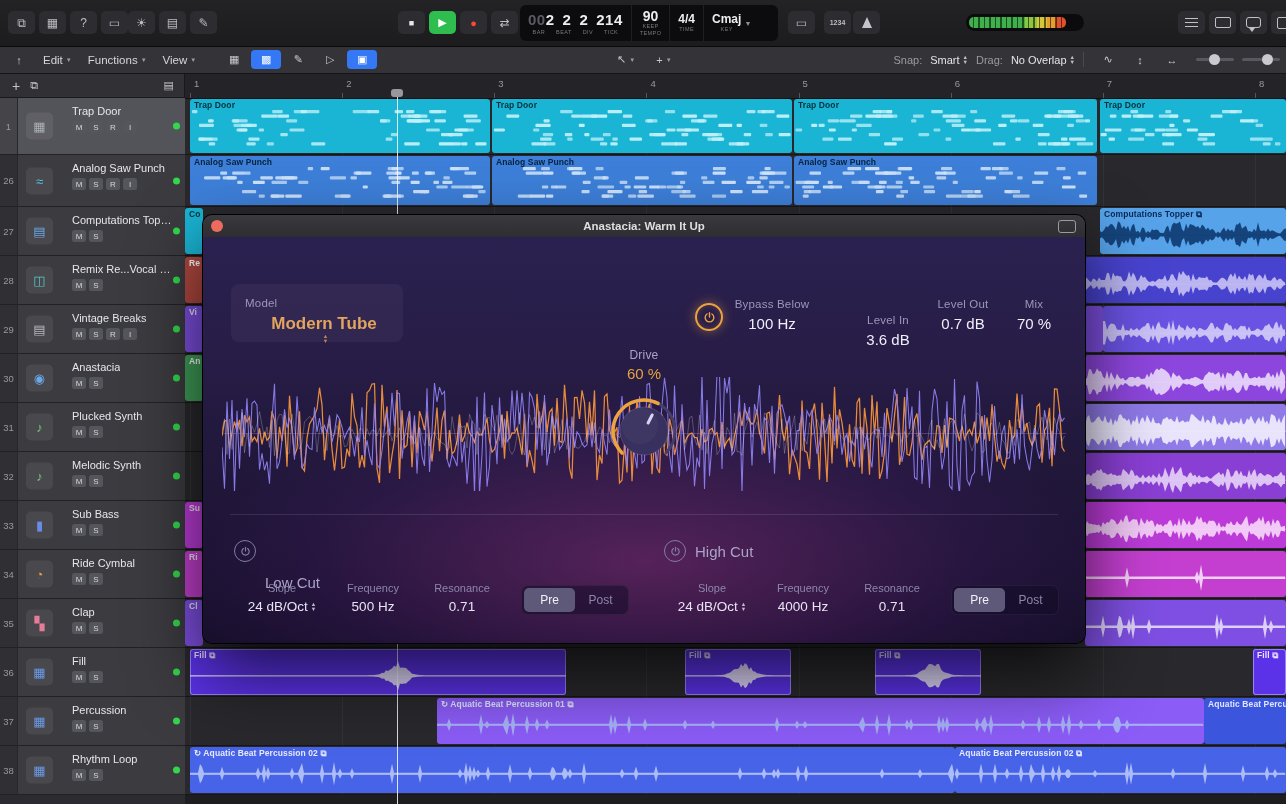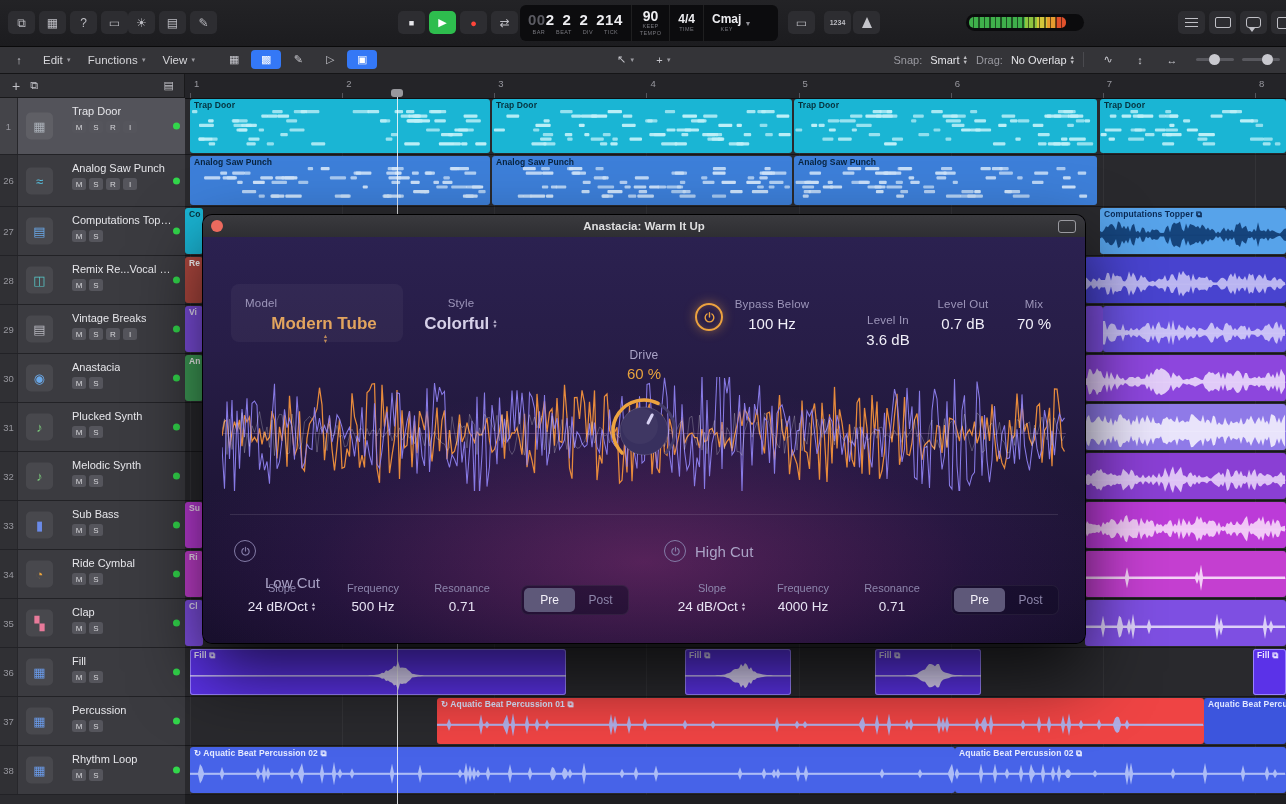--- a/index.html
+++ b/index.html
@@ -996,21 +996,21 @@
       <div class="region" style="left: 690px; top: 551px; width: 106px; height: 46px; background: rgb(91, 50, 232); box-shadow: rgb(154, 130, 255) 0px 0px 0px 1px inset;">
         <span class="rlab" style="color: rgb(234, 228, 255);">Fill ⧉</span>
         <svg width="106" height="46">
           <rect x="0" y="26.7" width="106" height="1" fill="#efeaff" opacity="0.45"></rect>
           <polygon points="0,26.2 2,26.2 4,26.2 6,26.2 8,26.2 10,26.2 12,26.2 14,26.2 16,26.2 18,26.2 20,26.2 22,26.2 24,26.2 26,26.2 28,26.2 30,26.2 32,26.1 34,26.1 36,25.9 38,25.8 40,25.5 42,25.0 44,23.2 46,22.0 48,20.9 50,20.6 52,17.6 54,15.1 56,15.1 58,15.8 60,17.3 62,15.0 64,15.1 66,20.3 68,22.6 70,23.4 72,23.9 74,24.5 76,25.3 78,25.7 80,25.9 82,26.0 84,26.1 86,26.1 88,26.2 90,26.2 92,26.2 94,26.2 96,26.2 98,26.2 100,26.2 102,26.2 104,26.2 106,26.2 106,27.2 104,27.2 102,27.2 100,27.2 98,27.2 96,27.2 94,27.2 92,27.2 90,27.2 88,27.2 86,27.2 84,27.2 82,27.3 80,27.5 78,27.6 76,28.0 74,28.9 72,29.5 70,30.0 68,30.8 66,33.1 64,38.3 62,38.4 60,36.0 58,37.6 56,38.3 54,38.2 52,35.8 50,32.7 48,32.4 46,31.4 44,30.1 42,28.4 40,27.9 38,27.6 36,27.4 34,27.3 32,27.2 30,27.2 28,27.2 26,27.2 24,27.2 22,27.2 20,27.2 18,27.2 16,27.2 14,27.2 12,27.2 10,27.2 8,27.2 6,27.2 4,27.2 2,27.2 0,27.2" fill="#efeaff" opacity="0.9"></polygon>
         </svg>
       </div>
       <div class="region" style="left: 1068px; top: 551px; width: 33px; height: 46px; background: rgb(91, 50, 232); box-shadow: rgb(154, 130, 255) 0px 0px 0px 1px inset;">
         <span class="rlab" style="color: rgb(234, 228, 255);">Fill ⧉</span>
       </div>
-      <div class="region" style="left: 252px; top: 600px; width: 767px; height: 46px; background: #ef4444;">
+      <div class="region" style="left: 252px; top: 600px; width: 767px; height: 46px; background: #8b5cf6;">
         <span class="rlab" style="color: rgb(223, 230, 255);">↻ Aquatic Beat Percussion 01 ⧉</span>
         <svg width="767" height="46">
           <rect x="0" y="26.7" width="767" height="1" fill="#a8b8f5" opacity="0.45"></rect>
           <polygon points="0,25.7 2,25.7 4,25.7 6,25.7 8,25.7 10,25.7 12,20.5 14,25.7 16,25.7 18,25.7 20,25.7 22,25.7 24,25.7 26,25.7 28,25.7 30,25.7 32,25.7 34,25.7 36,25.7 38,25.7 40,25.7 42,25.7 44,16.3 46,25.7 48,25.7 50,23.0 52,25.7 54,25.7 56,25.7 58,25.7 60,25.7 62,25.7 64,25.7 66,25.7 68,20.8 70,16.4 72,25.7 74,25.7 76,15.0 78,25.7 80,25.7 82,25.7 84,25.7 86,25.7 88,25.7 90,16.9 92,25.7 94,25.7 96,25.7 98,25.7 100,20.0 102,25.7 104,25.7 106,25.7 108,25.7 110,21.5 112,25.7 114,25.7 116,25.7 118,25.7 120,25.7 122,25.7 124,25.7 126,25.7 128,25.7 130,25.7 132,25.7 134,25.7 136,25.7 138,25.7 140,25.7 142,25.7 144,25.7 146,25.7 148,25.7 150,25.7 152,25.7 154,25.7 156,25.7 158,25.7 160,25.7 162,25.7 164,25.7 166,25.7 168,25.7 170,25.7 172,25.7 174,15.8 176,25.7 178,17.4 180,25.7 182,25.7 184,25.7 186,25.7 188,25.7 190,25.7 192,17.5 194,25.7 196,25.7 198,25.7 200,25.7 202,25.7 204,25.7 206,25.7 208,20.3 210,25.7 212,25.7 214,25.7 216,25.7 218,25.7 220,25.7 222,25.7 224,25.7 226,25.7 228,25.7 230,25.7 232,25.7 234,25.7 236,25.7 238,25.7 240,25.7 242,25.7 244,25.7 246,25.7 248,21.7 250,25.7 252,25.7 254,25.7 256,25.7 258,25.7 260,25.7 262,25.7 264,25.7 266,25.7 268,25.7 270,25.7 272,25.7 274,25.7 276,22.4 278,25.7 280,25.7 282,25.7 284,25.7 286,25.7 288,25.7 290,25.7 292,25.7 294,25.7 296,25.7 298,25.7 300,25.7 302,25.7 304,25.7 306,25.7 308,25.7 310,25.7 312,25.7 314,25.7 316,25.7 318,25.7 320,25.7 322,25.7 324,25.7 326,25.7 328,25.7 330,25.7 332,25.7 334,25.7 336,25.7 338,25.7 340,18.7 342,25.7 344,25.7 346,25.7 348,25.7 350,25.7 352,25.7 354,25.7 356,25.7 358,25.7 360,22.5 362,25.7 364,25.7 366,25.7 368,23.1 370,25.7 372,25.7 374,25.7 376,25.7 378,25.7 380,25.7 382,25.7 384,25.7 386,25.7 388,25.7 390,25.7 392,25.7 394,25.7 396,25.7 398,25.7 400,25.7 402,25.7 404,25.7 406,25.7 408,25.7 410,25.7 412,25.7 414,25.7 416,25.7 418,25.7 420,25.7 422,25.7 424,22.0 426,18.6 428,25.7 430,25.7 432,25.7 434,25.7 436,25.7 438,25.7 440,16.2 442,25.7 444,25.7 446,25.7 448,25.7 450,25.7 452,15.4 454,25.7 456,25.7 458,25.7 460,25.7 462,25.7 464,25.7 466,25.7 468,25.7 470,21.4 472,25.7 474,20.6 476,25.7 478,25.7 480,25.7 482,25.7 484,25.7 486,25.7 488,25.7 490,25.7 492,25.7 494,25.7 496,25.7 498,25.7 500,25.7 502,17.4 504,25.7 506,19.2 508,25.7 510,18.2 512,25.7 514,25.7 516,25.7 518,25.7 520,25.7 522,25.7 524,25.7 526,25.7 528,25.7 530,25.7 532,25.7 534,25.7 536,25.7 538,25.7 540,19.6 542,25.7 544,25.7 546,21.4 548,18.6 550,25.7 552,25.7 554,16.0 556,25.7 558,25.7 560,25.7 562,25.7 564,25.7 566,25.7 568,25.7 570,25.7 572,25.7 574,25.7 576,25.7 578,25.7 580,25.7 582,25.7 584,25.7 586,21.5 588,25.7 590,25.7 592,25.7 594,25.7 596,25.7 598,25.7 600,25.7 602,18.1 604,25.7 606,25.7 608,25.7 610,25.7 612,17.8 614,25.7 616,25.7 618,25.7 620,25.7 622,25.7 624,25.7 626,17.3 628,25.7 630,25.7 632,15.3 634,25.7 636,25.7 638,25.7 640,25.7 642,25.7 644,21.7 646,25.7 648,25.7 650,25.7 652,25.7 654,25.7 656,25.7 658,25.7 660,25.7 662,21.0 664,25.7 666,25.7 668,25.7 670,25.7 672,25.7 674,25.7 676,25.7 678,20.2 680,18.5 682,19.6 684,25.7 686,25.7 688,25.7 690,21.6 692,25.7 694,25.7 696,25.7 698,25.7 700,25.7 702,25.7 704,25.7 706,25.7 708,25.7 710,25.7 712,25.7 714,25.7 716,25.7 718,25.7 720,25.7 722,25.7 724,25.7 726,25.7 728,25.7 730,25.7 732,25.7 734,25.7 736,25.7 738,25.7 740,25.7 742,25.7 744,25.7 746,25.7 748,25.7 750,25.7 752,25.7 754,25.7 756,25.7 758,25.7 760,25.7 762,25.7 764,25.7 766,25.7 766,27.7 764,27.7 762,27.7 760,27.7 758,27.7 756,27.7 754,27.7 752,27.7 750,27.7 748,27.7 746,27.7 744,27.7 742,27.7 740,27.7 738,27.7 736,27.7 734,27.7 732,27.7 730,27.7 728,27.7 726,27.7 724,27.7 722,27.7 720,27.7 718,27.7 716,27.7 714,27.7 712,27.7 710,27.7 708,27.7 706,27.7 704,27.7 702,27.7 700,27.7 698,27.7 696,27.7 694,27.7 692,27.7 690,31.8 688,27.7 686,27.7 684,27.7 682,33.8 680,34.9 678,33.1 676,27.7 674,27.7 672,27.7 670,27.7 668,27.7 666,27.7 664,27.7 662,32.3 660,27.7 658,27.7 656,27.7 654,27.7 652,27.7 650,27.7 648,27.7 646,27.7 644,31.7 642,27.7 640,27.7 638,27.7 636,27.7 634,27.7 632,38.1 630,27.7 628,27.7 626,36.1 624,27.7 622,27.7 620,27.7 618,27.7 616,27.7 614,27.7 612,35.6 610,27.7 608,27.7 606,27.7 604,27.7 602,35.3 600,27.7 598,27.7 596,27.7 594,27.7 592,27.7 590,27.7 588,27.7 586,31.8 584,27.7 582,27.7 580,27.7 578,27.7 576,27.7 574,27.7 572,27.7 570,27.7 568,27.7 566,27.7 564,27.7 562,27.7 560,27.7 558,27.7 556,27.7 554,37.4 552,27.7 550,27.7 548,34.7 546,32.0 544,27.7 542,27.7 540,33.8 538,27.7 536,27.7 534,27.7 532,27.7 530,27.7 528,27.7 526,27.7 524,27.7 522,27.7 520,27.7 518,27.7 516,27.7 514,27.7 512,27.7 510,35.1 508,27.7 506,34.2 504,27.7 502,36.0 500,27.7 498,27.7 496,27.7 494,27.7 492,27.7 490,27.7 488,27.7 486,27.7 484,27.7 482,27.7 480,27.7 478,27.7 476,27.7 474,32.7 472,27.7 470,31.9 468,27.7 466,27.7 464,27.7 462,27.7 460,27.7 458,27.7 456,27.7 454,27.7 452,38.0 450,27.7 448,27.7 446,27.7 444,27.7 442,27.7 440,37.1 438,27.7 436,27.7 434,27.7 432,27.7 430,27.7 428,27.7 426,34.8 424,31.3 422,27.7 420,27.7 418,27.7 416,27.7 414,27.7 412,27.7 410,27.7 408,27.7 406,27.7 404,27.7 402,27.7 400,27.7 398,27.7 396,27.7 394,27.7 392,27.7 390,27.7 388,27.7 386,27.7 384,27.7 382,27.7 380,27.7 378,27.7 376,27.7 374,27.7 372,27.7 370,27.7 368,30.3 366,27.7 364,27.7 362,27.7 360,30.9 358,27.7 356,27.7 354,27.7 352,27.7 350,27.7 348,27.7 346,27.7 344,27.7 342,27.7 340,34.6 338,27.7 336,27.7 334,27.7 332,27.7 330,27.7 328,27.7 326,27.7 324,27.7 322,27.7 320,27.7 318,27.7 316,27.7 314,27.7 312,27.7 310,27.7 308,27.7 306,27.7 304,27.7 302,27.7 300,27.7 298,27.7 296,27.7 294,27.7 292,27.7 290,27.7 288,27.7 286,27.7 284,27.7 282,27.7 280,27.7 278,27.7 276,30.9 274,27.7 272,27.7 270,27.7 268,27.7 266,27.7 264,27.7 262,27.7 260,27.7 258,27.7 256,27.7 254,27.7 252,27.7 250,27.7 248,31.7 246,27.7 244,27.7 242,27.7 240,27.7 238,27.7 236,27.7 234,27.7 232,27.7 230,27.7 228,27.7 226,27.7 224,27.7 222,27.7 220,27.7 218,27.7 216,27.7 214,27.7 212,27.7 210,27.7 208,33.1 206,27.7 204,27.7 202,27.7 200,27.7 198,27.7 196,27.7 194,27.7 192,35.9 190,27.7 188,27.7 186,27.7 184,27.7 182,27.7 180,27.7 178,36.0 176,27.7 174,37.6 172,27.7 170,27.7 168,27.7 166,27.7 164,27.7 162,27.7 160,27.7 158,27.7 156,27.7 154,27.7 152,27.7 150,27.7 148,27.7 146,27.7 144,27.7 142,27.7 140,27.7 138,27.7 136,27.7 134,27.7 132,27.7 130,27.7 128,27.7 126,27.7 124,27.7 122,27.7 120,27.7 118,27.7 116,27.7 114,27.7 112,27.7 110,31.8 108,27.7 106,27.7 104,27.7 102,27.7 100,33.4 98,27.7 96,27.7 94,27.7 92,27.7 90,36.4 88,27.7 86,27.7 84,27.7 82,27.7 80,27.7 78,27.7 76,38.4 74,27.7 72,27.7 70,37.0 68,32.6 66,27.7 64,27.7 62,27.7 60,27.7 58,27.7 56,27.7 54,27.7 52,27.7 50,30.4 48,27.7 46,27.7 44,37.0 42,27.7 40,27.7 38,27.7 36,27.7 34,27.7 32,27.7 30,27.7 28,27.7 26,27.7 24,27.7 22,27.7 20,27.7 18,27.7 16,27.7 14,27.7 12,32.9 10,27.7 8,27.7 6,27.7 4,27.7 2,27.7 0,27.7" fill="#a8b8f5" opacity="0.9"></polygon>
         </svg>
       </div>
       <div class="region" style="left: 1019px; top: 600px; width: 82px; height: 46px; background: rgb(60, 85, 221);">
         <span class="rlab" style="color: rgb(223, 230, 255);">Aquatic Beat Percus</span>
       </div>
       <div class="region" style="left: 5px; top: 649px; width: 765px; height: 46px; background: rgb(71, 99, 232);">
@@ -1042,30 +1042,20 @@
       <div class="pb p-model">
         <div class="p-label">Model</div>
         <div class="p-value">
             <span>Modern Tube</span>
             <span class="ud">
               <i>▲</i>
               <i>▼</i>
             </span>
           </div>
       </div>
-      <div class="pb p-style">
-        <div class="p-label">Style</div>
-        <div class="p-value">
-            <span>Colorful</span>
-            <span class="ud">
-              <i>▲</i>
-              <i>▼</i>
-            </span>
-          </div>
-      </div>
       <div class="p-power-main">
         <svg width="13" height="13" viewBox="0 0 24 24">
             <path d="M12 3 L12 11" stroke="currentColor" stroke-width="2.6" fill="none" stroke-linecap="round"></path>
             <path d="M7.5 5.5 A 8 8 0 1 0 16.5 5.5" stroke="currentColor" stroke-width="2.6" fill="none" stroke-linecap="round"></path>
           </svg>
       </div>
       <div class="pb p-bypass">
         <div class="p-label">Bypass Below</div>
         <div class="p-value">100 Hz</div>
       </div>

